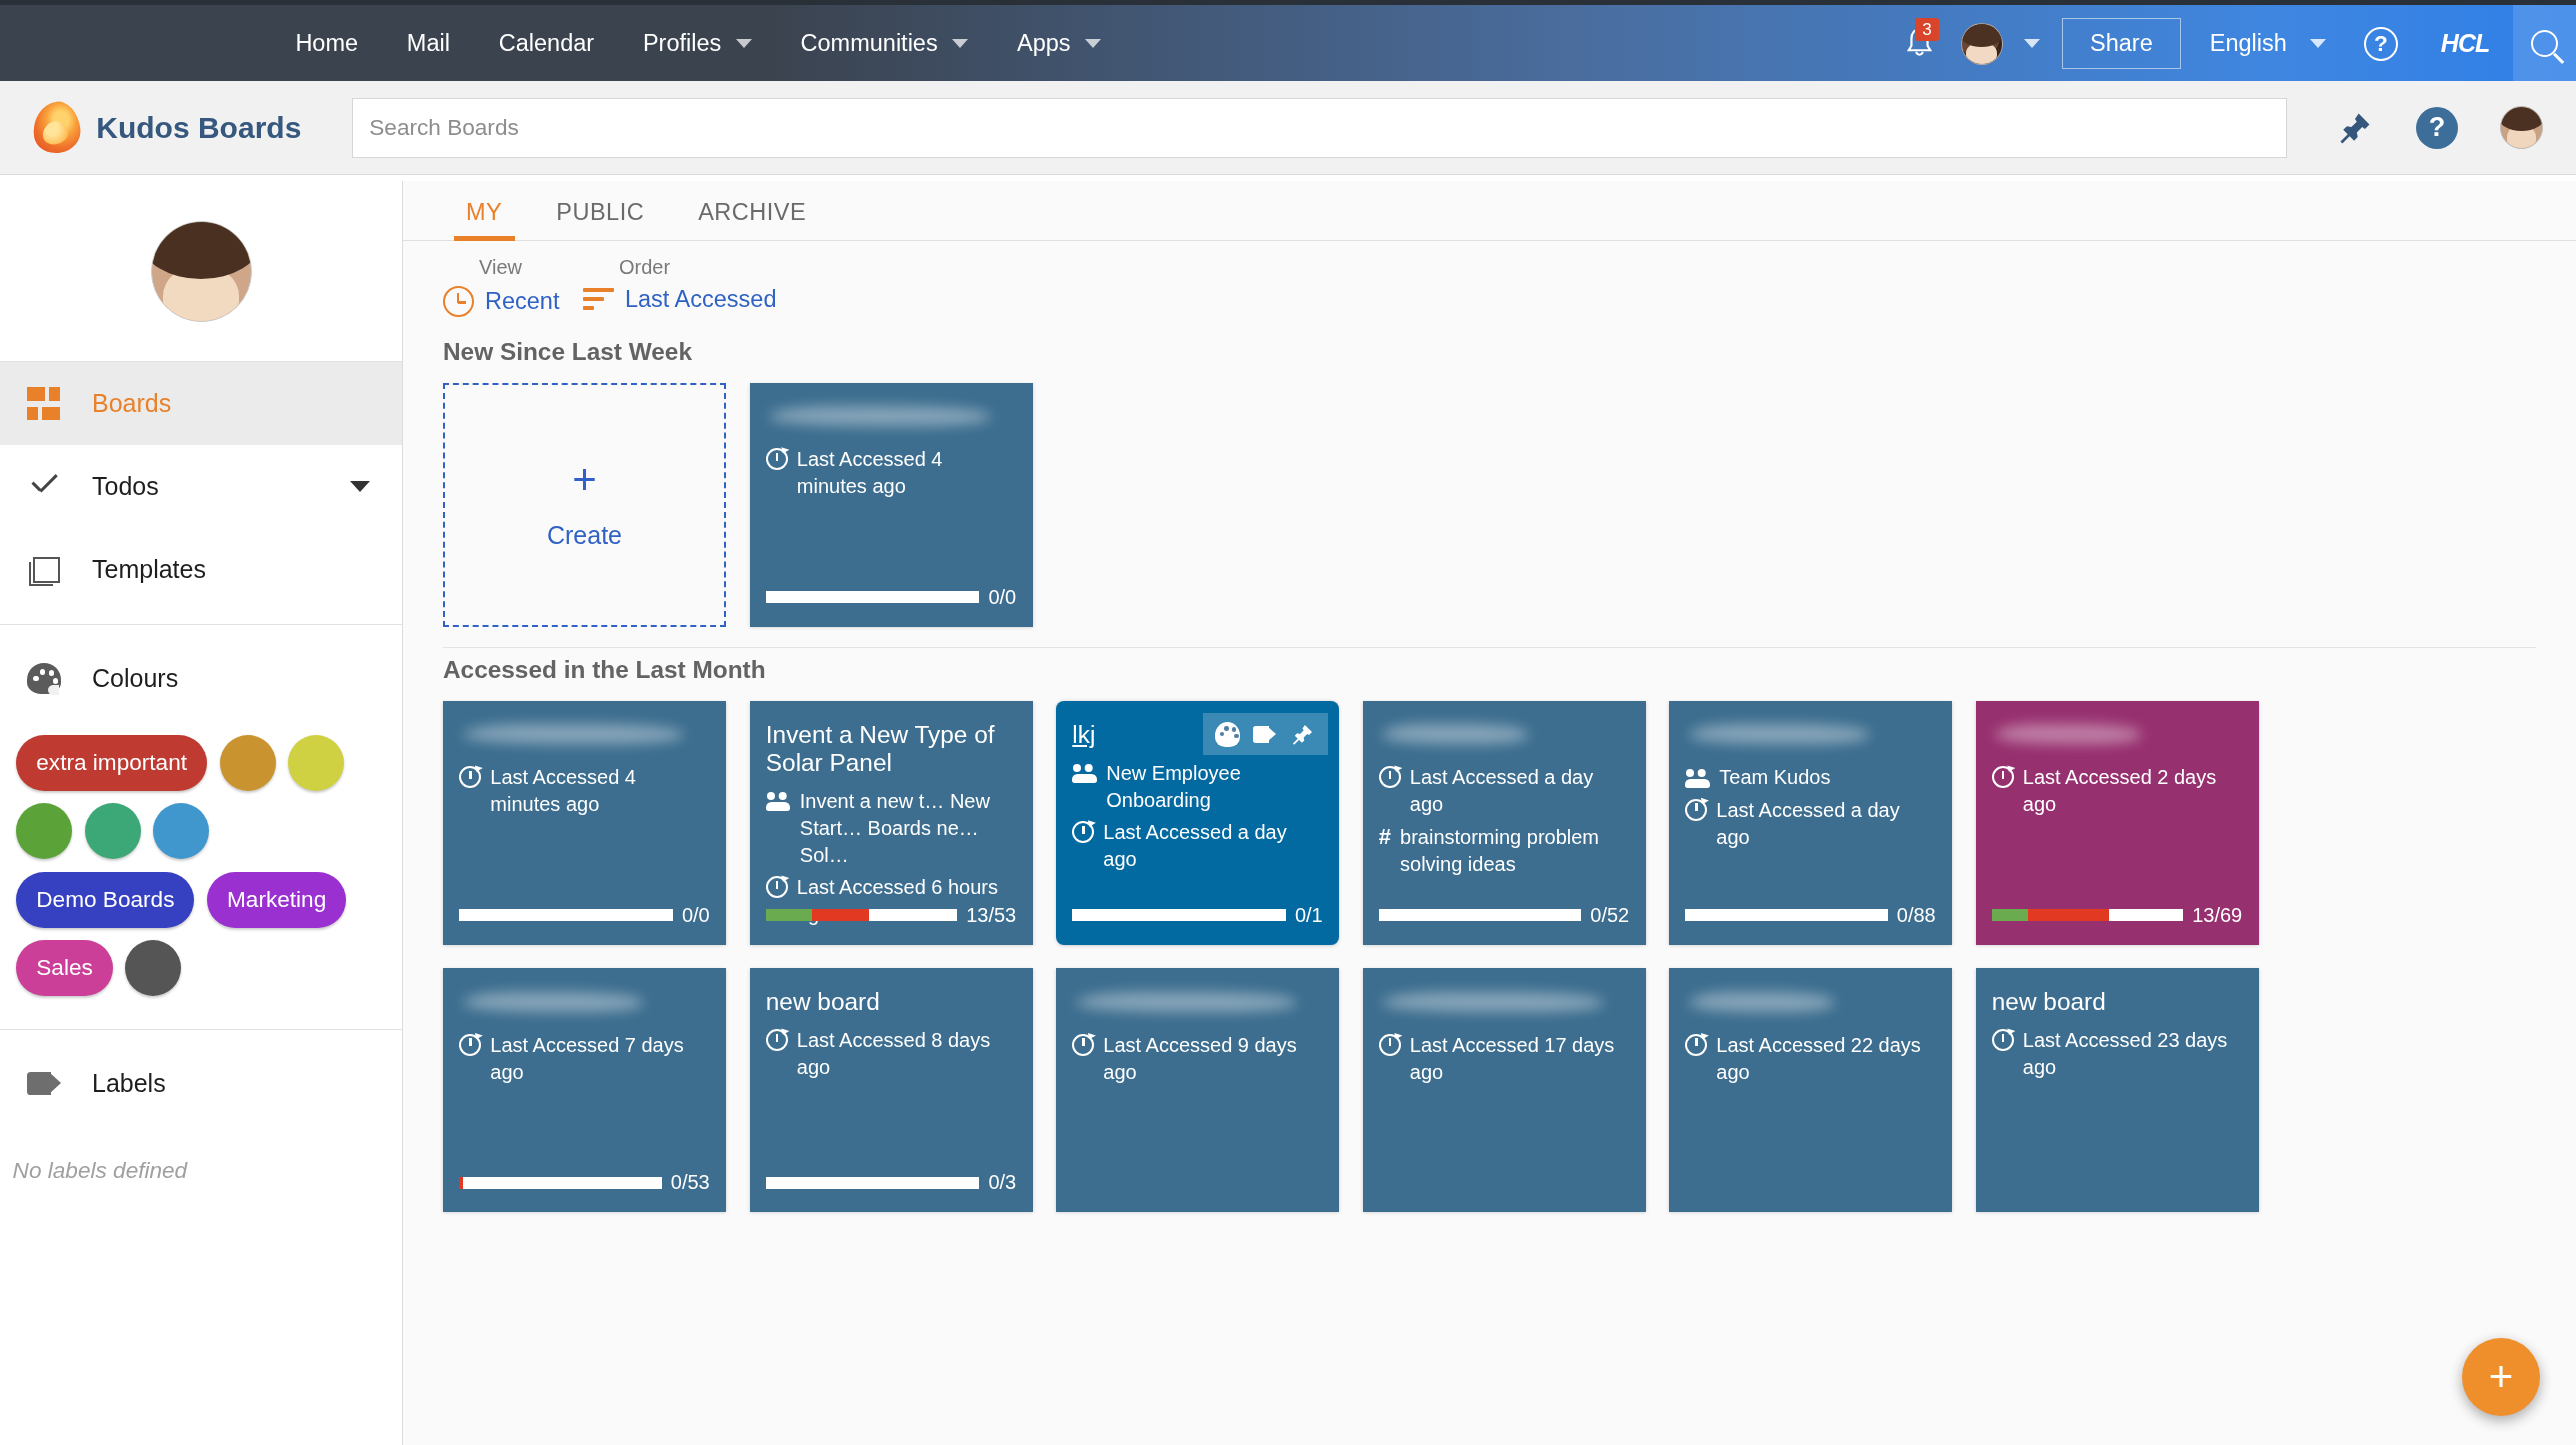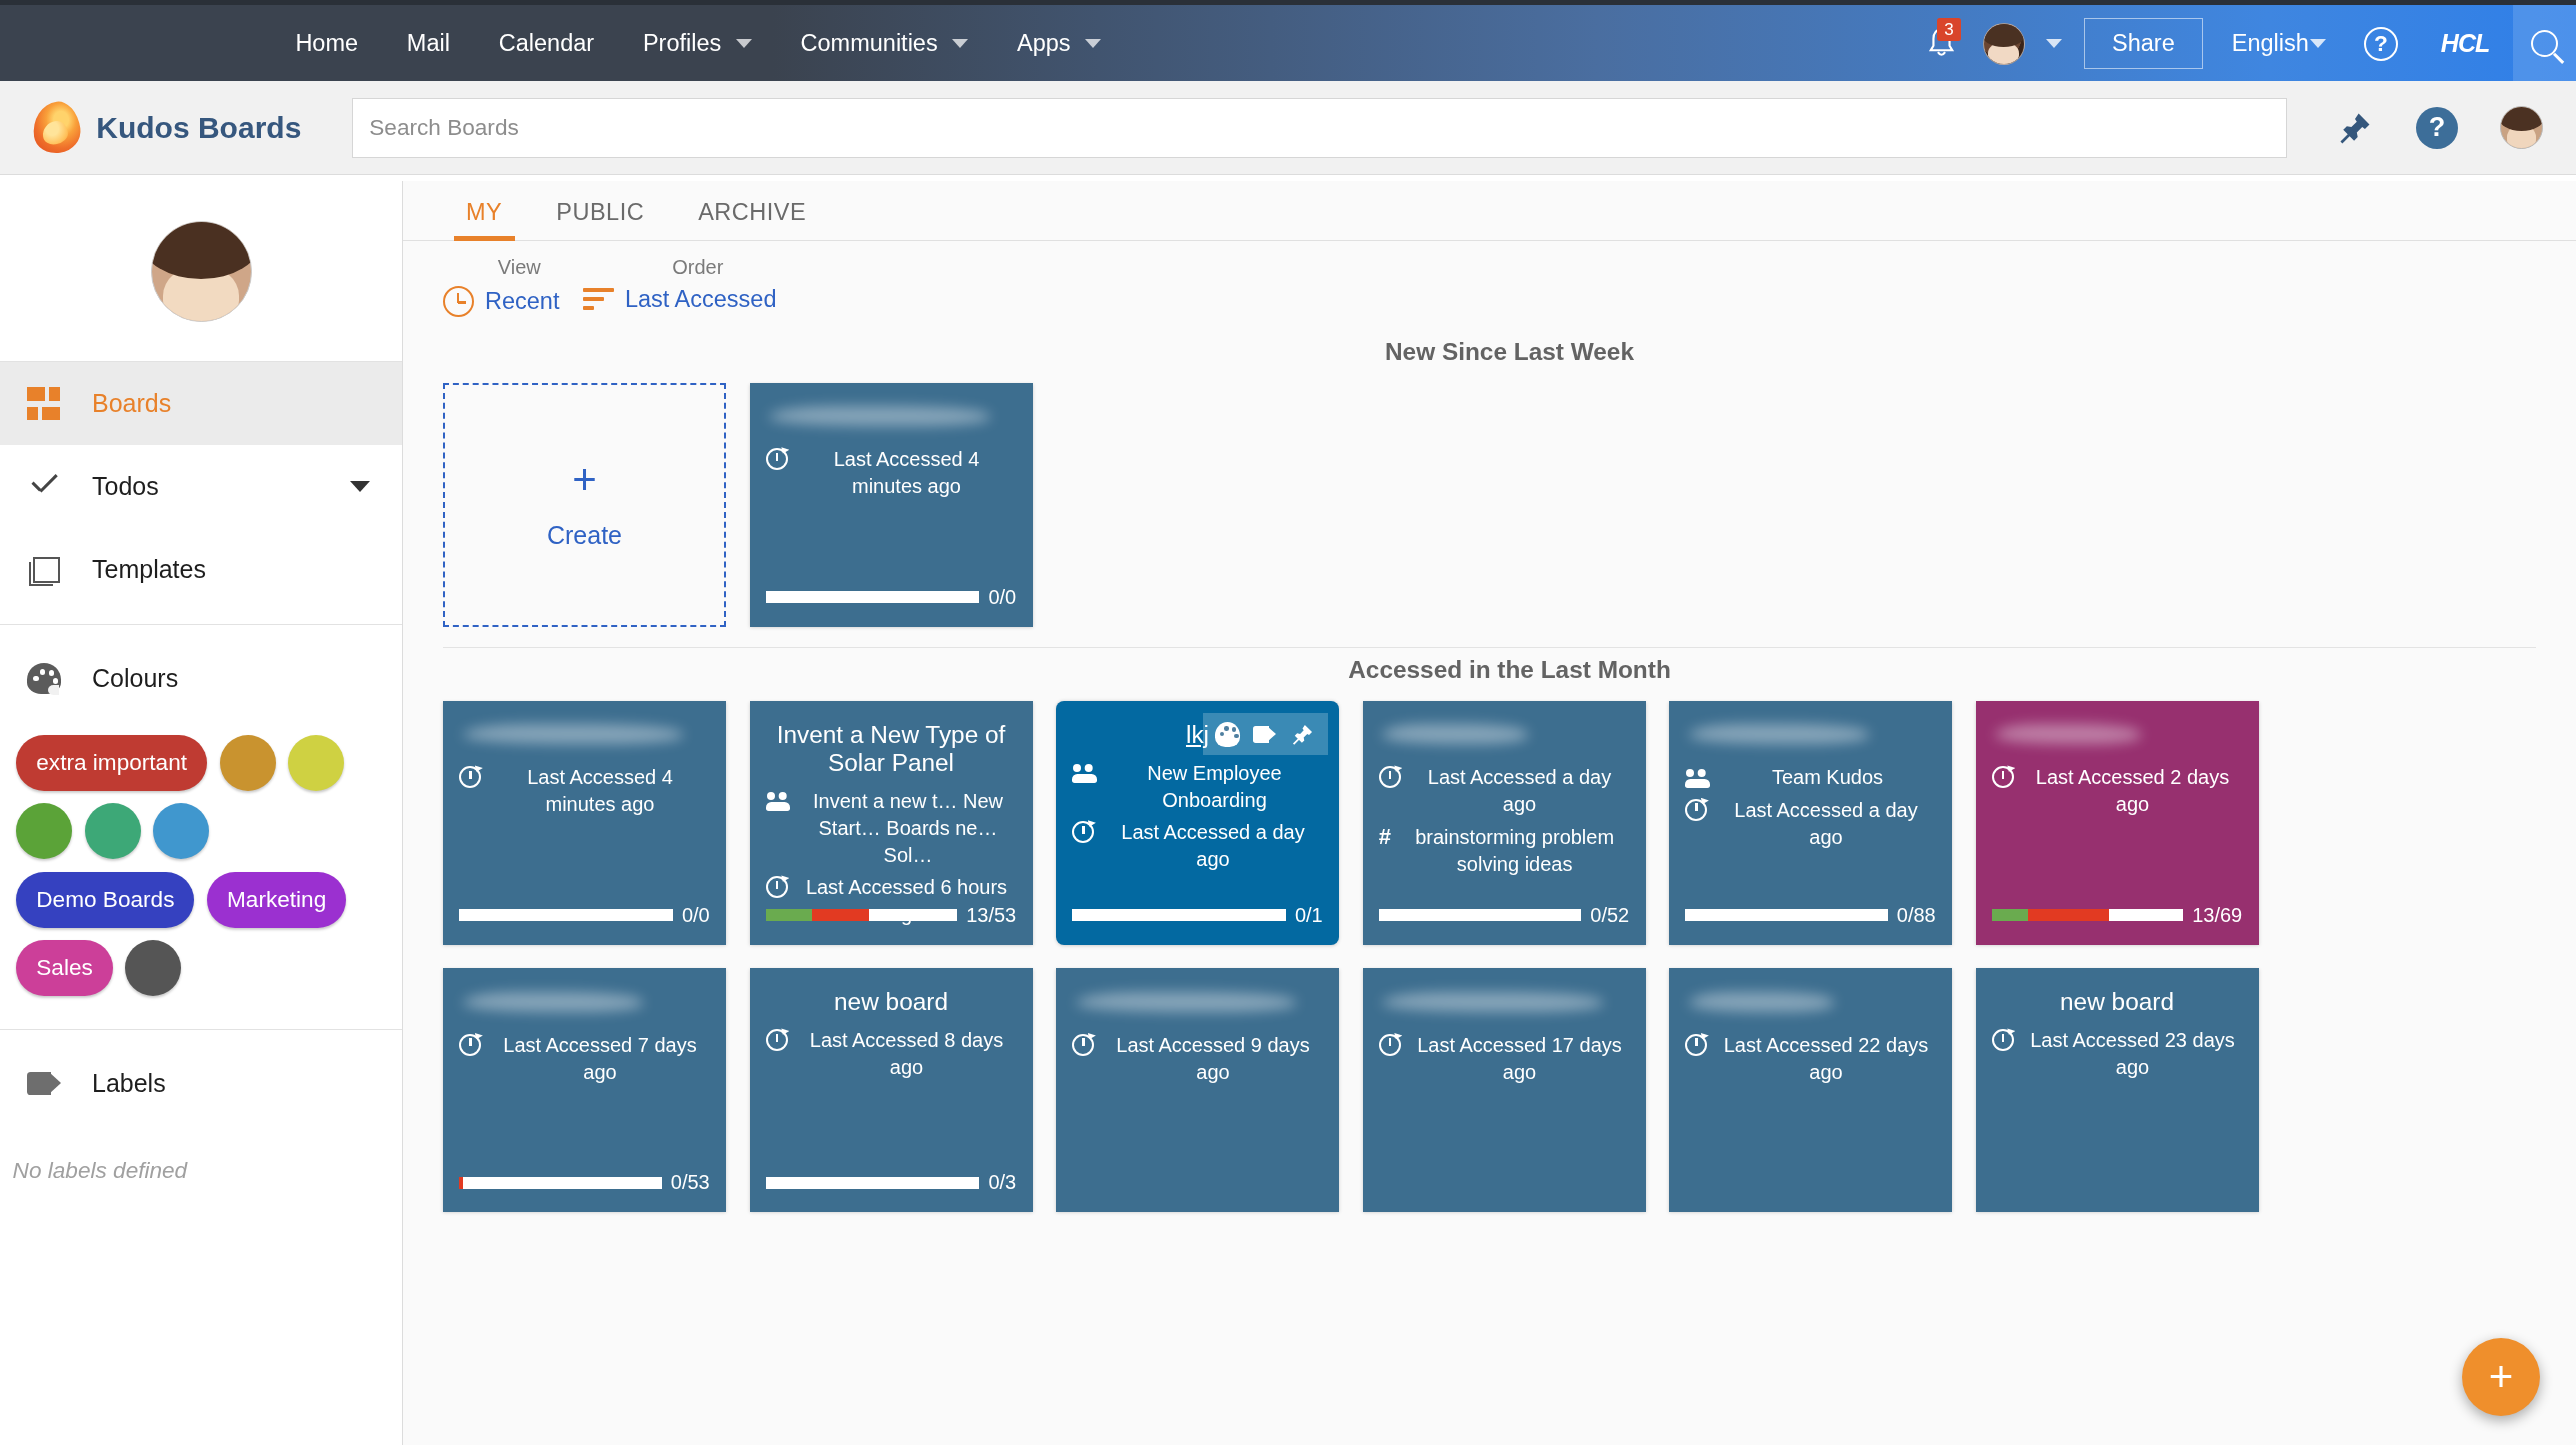--- a/index.html
+++ b/index.html
@@ -56,21 +56,21 @@
   .avatar-sm::before {
     content:""; position:absolute; left:-6%; top:-12%; width:112%; height:70%;
     border-radius:50%; background:#4a3122; z-index:2;
   }
   .chev-sm { width: 0; height: 0; border-left: 8.1px solid transparent;
     border-right: 8.1px solid transparent; border-top: 9px solid rgba(255,255,255,.8); margin: 0 14.5px; }
   .share-btn {
     color: #fff; font-size: 23.5px; border: 0.9px solid rgba(255,255,255,.55);
     padding: 11px 27px; margin-left: 7.2px;
   }
-  .lang { color: #fff; font-size: 23.5px; margin-left: 29px; display: flex; align-items: center; gap: 1px; }
+  .lang { color: #fff; font-size: 23.5px; margin-left: 29px; display: flex; align-items: center; gap: 23px; }
   .qmark-top {
     width: 34px; height: 34px; border-radius: 50%; border: 2.3px solid #fff;
     color: #fff; font-size: 22.6px; display: flex; align-items: center; justify-content: center;
     margin-left: 38px; font-weight: bold;
   }
   .hcl { color: #fff; font-size: 25px; font-weight: bold; font-style: italic; margin-left: 43px; letter-spacing: -0.9px; }
   .search-top {
     margin-left: 23.5px; width: 63px; height: 87px; background: rgba(255,255,255,.14);
     display: flex; align-items: center; justify-content: center;
   }
@@ -184,21 +184,21 @@
 
   .chips { display: flex; flex-wrap: wrap; gap: 12.6px; padding: 14.5px 16.3px 7.2px 16.3px; align-content: flex-start; }
   .chip { height: 56px; border-radius: 28px; display: flex; align-items: center;
     justify-content: center; color: #fff; font-size: 22.6px; box-shadow: 0 1.8px 2.7px rgba(0,0,0,.22); }
   .chip.dot { width: 56px; }
   .chip.lab { padding: 0 20px; }
   .nolabels { padding: 33px 0 0 12.6px; color: #a0a0a0; font-style: italic; font-size: 22.6px; }
 
   
   .main { position: absolute; top: 181px; left: 403px; right: 0; bottom: 0;
-    background: #fafafa; overflow: hidden; text-align: center; }
+    background: #fafafa; overflow: hidden; }
   .tabs { display: flex; align-items: flex-end; height: 60px; padding-left: 36px;
     border-bottom: 0.9px solid #e0e0e0; background:#fafafa; }
   .tab { font-size: 23.5px; color: #6a6a6a; padding: 0 27px 14.5px 27px; letter-spacing: 0.5px; position: relative; }
   .tab.active { color: #e8812a; }
   .tab.active::after { content:""; position:absolute; left: 14.5px; right: 14.5px; bottom: -0.9px;
     height: 4.5px; background: #e8812a; }
 
   .controls { display: flex; padding: 14.5px 0 12.6px 40px; gap: 0; align-items: flex-start; }
   .ctrl { display: flex; flex-direction: column; margin-right: 23.5px; }
   .ctrl .cap { font-size: 20px; color: #7a7a7a; margin-bottom: 7.2px; padding-left: 36px; }

